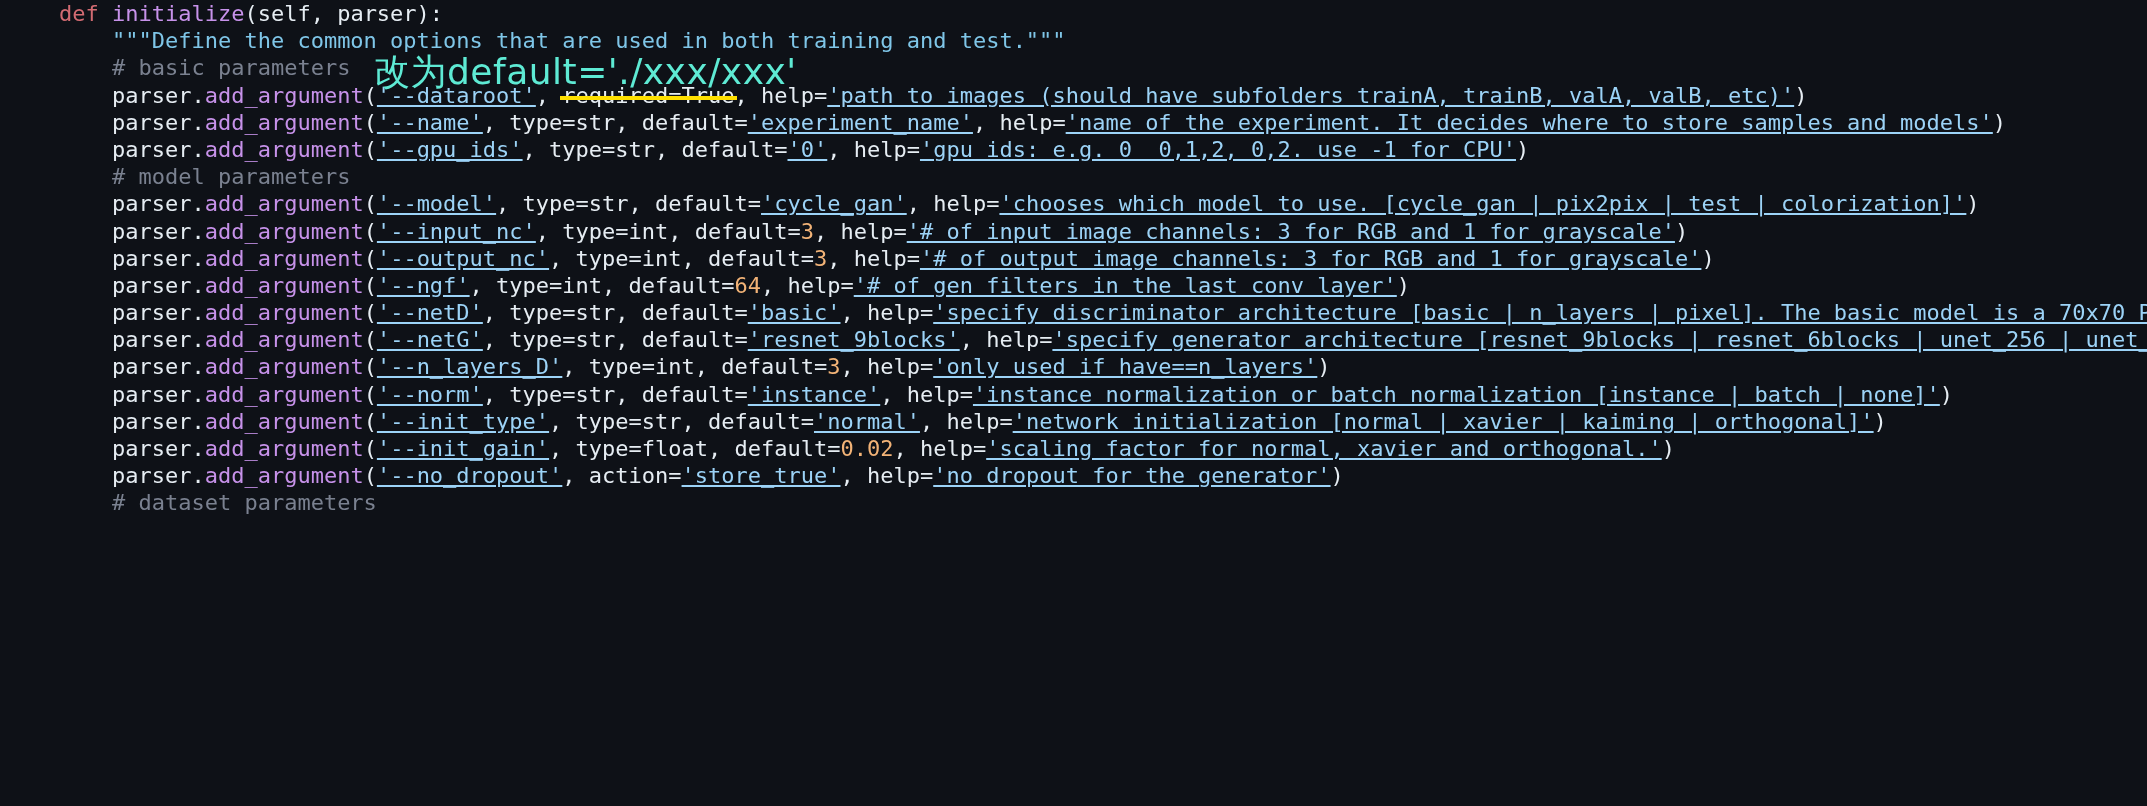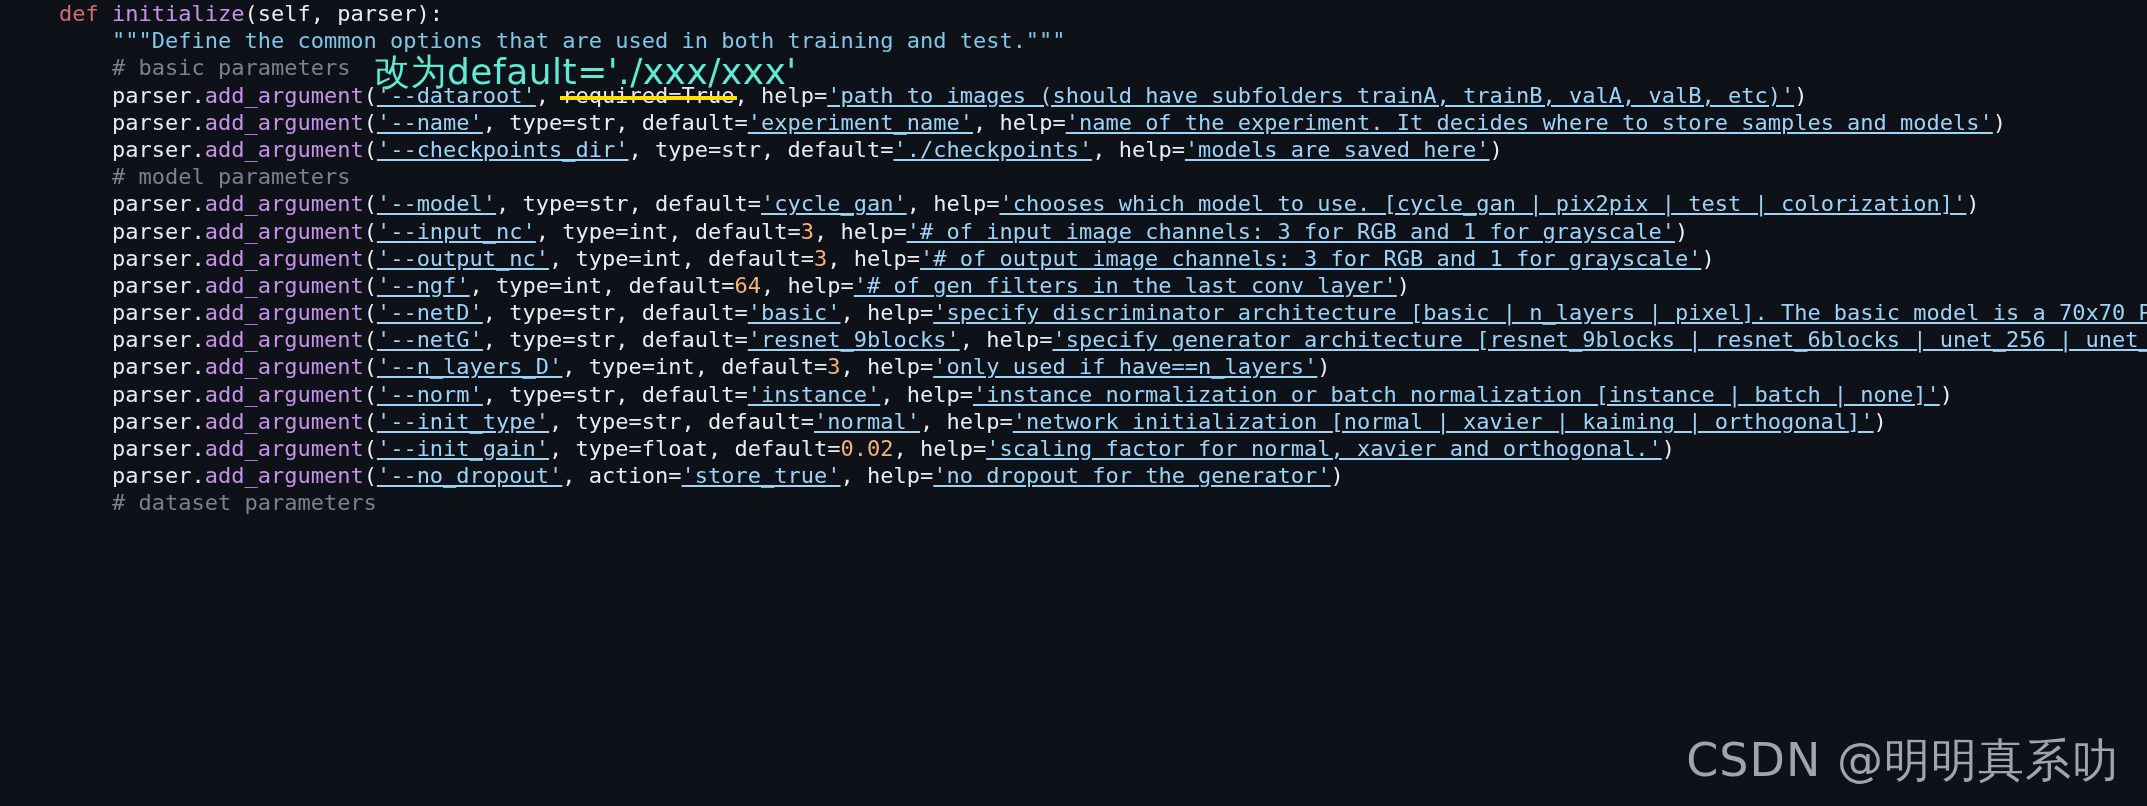--- a/index.html
+++ b/index.html
@@ -93,33 +93,32 @@
 <body>
 
 <div id="editor">
 
   <div class="code-area" id="code-area">
       <div class="line"><span class="t-kw">    def </span><span class="t-fn">initialize</span><span class="t-plain">(self, parser):</span></div>
       <div class="line"><span class="t-doc">        """Define the common options that are used in both training and test."""</span></div>
       <div class="line"><span class="t-comment">        # basic parameters</span></div>
       <div class="line"><span class="t-plain">        parser.</span><span class="t-fn">add_argument</span><span class="t-plain">(</span><span class="t-str">'--dataroot'</span><span class="t-plain">, </span><span class="struck t-plain"><span>required=True</span></span><span class="t-plain">, help=</span><span class="t-str">'path to images (should have subfolders trainA, trainB, valA, valB, etc)'</span><span class="t-plain">)</span></div>
       <div class="line"><span class="t-plain">        parser.</span><span class="t-fn">add_argument</span><span class="t-plain">(</span><span class="t-str">'--name'</span><span class="t-plain">, type=str, default=</span><span class="t-str">'experiment_name'</span><span class="t-plain">, help=</span><span class="t-str">'name of the experiment. It decides where to store samples and models'</span><span class="t-plain">)</span></div>
-      <div class="line"><span class="t-plain">        parser.</span><span class="t-fn">add_argument</span><span class="t-plain">(</span><span class="t-str">'--checkpoints_dir'</span><span class="t-plain">, type=str, default=</span><span class="t-str">'./checkpoints'</span><span class="t-plain">, help=</span><span class="t-str">'models are saved here'</span><span class="t-plain">)</span></div>
+      <div class="line"><span class="t-plain">        parser.</span><span class="t-fn">add_argument</span><span class="t-plain">(</span><span class="t-str">'--gpu_ids'</span><span class="t-plain">, type=str, default=</span><span class="t-str">'0'</span><span class="t-plain">, help=</span><span class="t-str">'gpu ids: e.g. 0  0,1,2, 0,2. use -1 for CPU'</span><span class="t-plain">)</span></div>
       <div class="line"><span class="t-comment">        # model parameters</span></div>
       <div class="line"><span class="t-plain">        parser.</span><span class="t-fn">add_argument</span><span class="t-plain">(</span><span class="t-str">'--model'</span><span class="t-plain">, type=str, default=</span><span class="t-str">'cycle_gan'</span><span class="t-plain">, help=</span><span class="t-str">'chooses which model to use. [cycle_gan | pix2pix | test | colorization]'</span><span class="t-plain">)</span></div>
       <div class="line"><span class="t-plain">        parser.</span><span class="t-fn">add_argument</span><span class="t-plain">(</span><span class="t-str">'--input_nc'</span><span class="t-plain">, type=int, default=</span><span class="t-num">3</span><span class="t-plain">, help=</span><span class="t-str">'# of input image channels: 3 for RGB and 1 for grayscale'</span><span class="t-plain">)</span></div>
       <div class="line"><span class="t-plain">        parser.</span><span class="t-fn">add_argument</span><span class="t-plain">(</span><span class="t-str">'--output_nc'</span><span class="t-plain">, type=int, default=</span><span class="t-num">3</span><span class="t-plain">, help=</span><span class="t-str">'# of output image channels: 3 for RGB and 1 for grayscale'</span><span class="t-plain">)</span></div>
       <div class="line"><span class="t-plain">        parser.</span><span class="t-fn">add_argument</span><span class="t-plain">(</span><span class="t-str">'--ngf'</span><span class="t-plain">, type=int, default=</span><span class="t-num">64</span><span class="t-plain">, help=</span><span class="t-str">'# of gen filters in the last conv layer'</span><span class="t-plain">)</span></div>
       <div class="line"><span class="t-plain">        parser.</span><span class="t-fn">add_argument</span><span class="t-plain">(</span><span class="t-str">'--netD'</span><span class="t-plain">, type=str, default=</span><span class="t-str">'basic'</span><span class="t-plain">, help=</span><span class="t-str">'specify discriminator architecture [basic | n_layers | pixel]. The basic model is a 70x70 Patc</span></div>
       <div class="line"><span class="t-plain">        parser.</span><span class="t-fn">add_argument</span><span class="t-plain">(</span><span class="t-str">'--netG'</span><span class="t-plain">, type=str, default=</span><span class="t-str">'resnet_9blocks'</span><span class="t-plain">, help=</span><span class="t-str">'specify generator architecture [resnet_9blocks | resnet_6blocks | unet_256 | unet_128</span></div>
       <div class="line"><span class="t-plain">        parser.</span><span class="t-fn">add_argument</span><span class="t-plain">(</span><span class="t-str">'--n_layers_D'</span><span class="t-plain">, type=int, default=</span><span class="t-num">3</span><span class="t-plain">, help=</span><span class="t-str">'only used if have==n_layers'</span><span class="t-plain">)</span></div>
       <div class="line"><span class="t-plain">        parser.</span><span class="t-fn">add_argument</span><span class="t-plain">(</span><span class="t-str">'--norm'</span><span class="t-plain">, type=str, default=</span><span class="t-str">'instance'</span><span class="t-plain">, help=</span><span class="t-str">'instance normalization or batch normalization [instance | batch | none]'</span><span class="t-plain">)</span></div>
       <div class="line"><span class="t-plain">        parser.</span><span class="t-fn">add_argument</span><span class="t-plain">(</span><span class="t-str">'--init_type'</span><span class="t-plain">, type=str, default=</span><span class="t-str">'normal'</span><span class="t-plain">, help=</span><span class="t-str">'network initialization [normal | xavier | kaiming | orthogonal]'</span><span class="t-plain">)</span></div>
       <div class="line"><span class="t-plain">        parser.</span><span class="t-fn">add_argument</span><span class="t-plain">(</span><span class="t-str">'--init_gain'</span><span class="t-plain">, type=float, default=</span><span class="t-num">0.02</span><span class="t-plain">, help=</span><span class="t-str">'scaling factor for normal, xavier and orthogonal.'</span><span class="t-plain">)</span></div>
       <div class="line"><span class="t-plain">        parser.</span><span class="t-fn">add_argument</span><span class="t-plain">(</span><span class="t-str">'--no_dropout'</span><span class="t-plain">, action=</span><span class="t-str">'store_true'</span><span class="t-plain">, help=</span><span class="t-str">'no dropout for the generator'</span><span class="t-plain">)</span></div>
       <div class="line"><span class="t-comment">        # dataset parameters</span></div>
     </div>
 
   <div class="annotation">改为default='./xxx/xxx'</div>
 
-  <div class="watermark">CSDN @明明真系叻</div>
 
 </div>
 
 </body></html>

